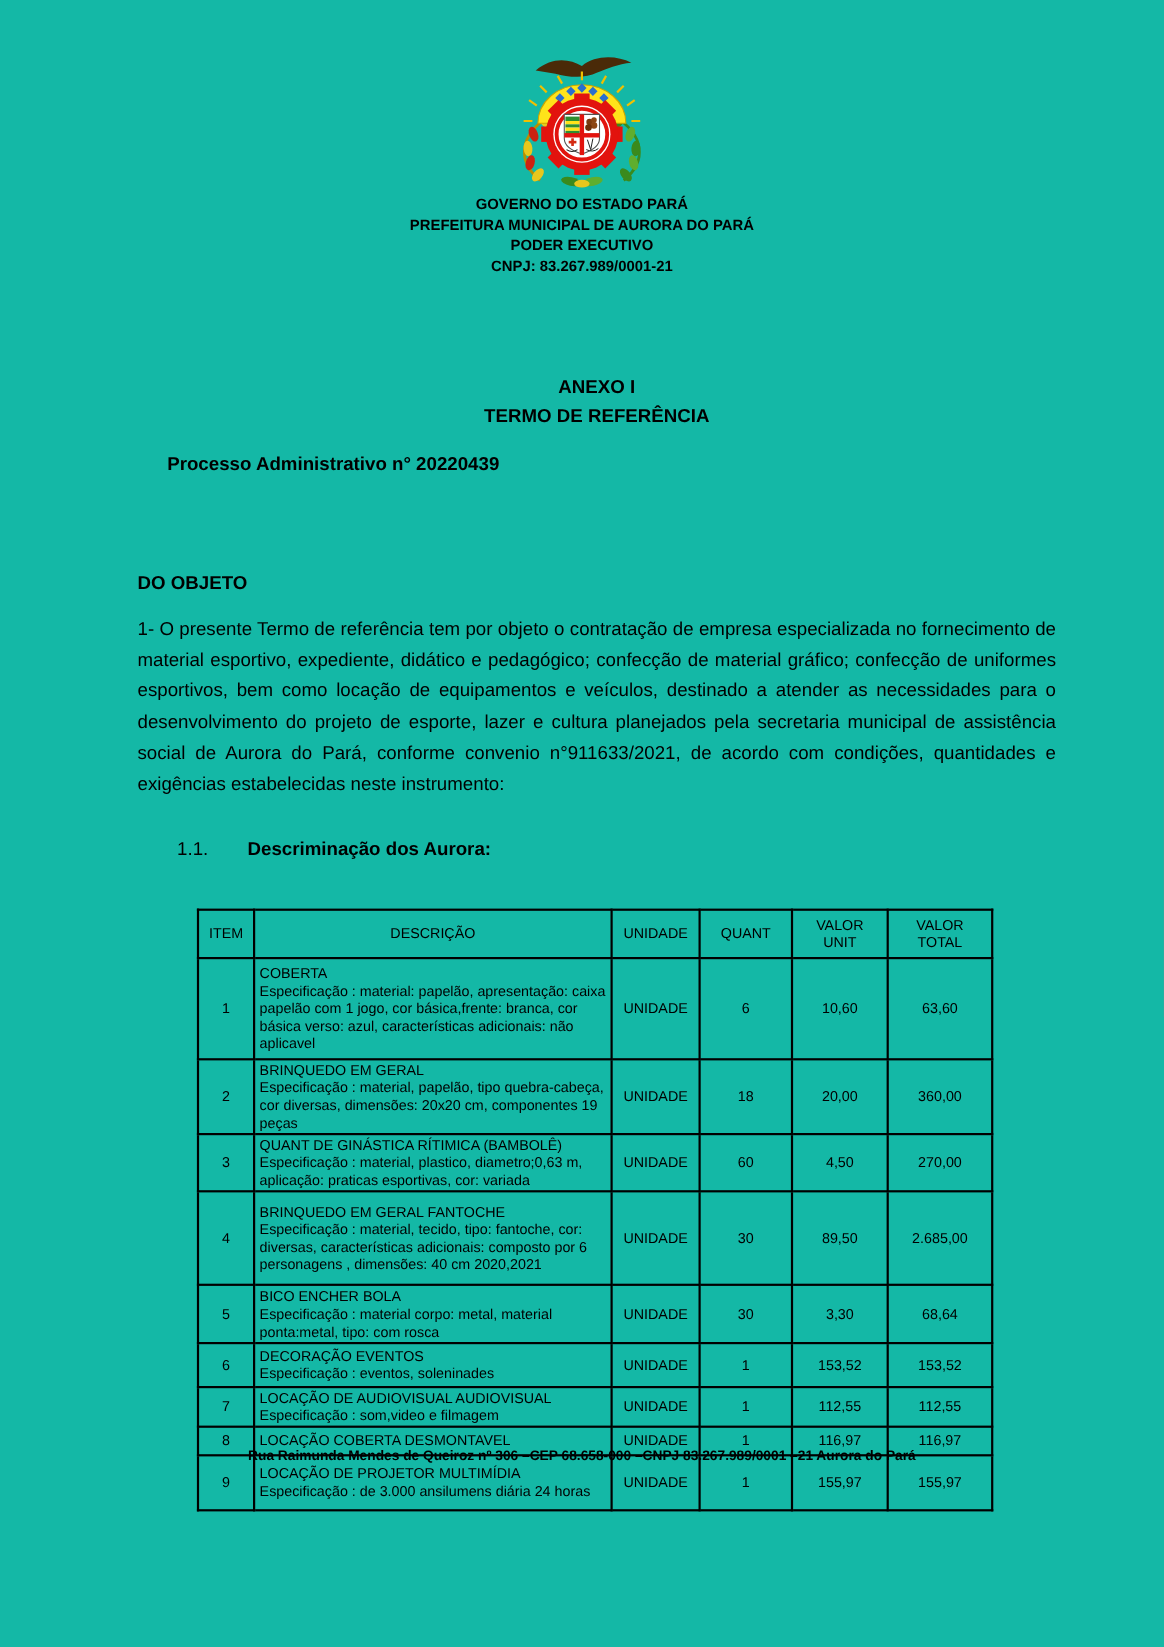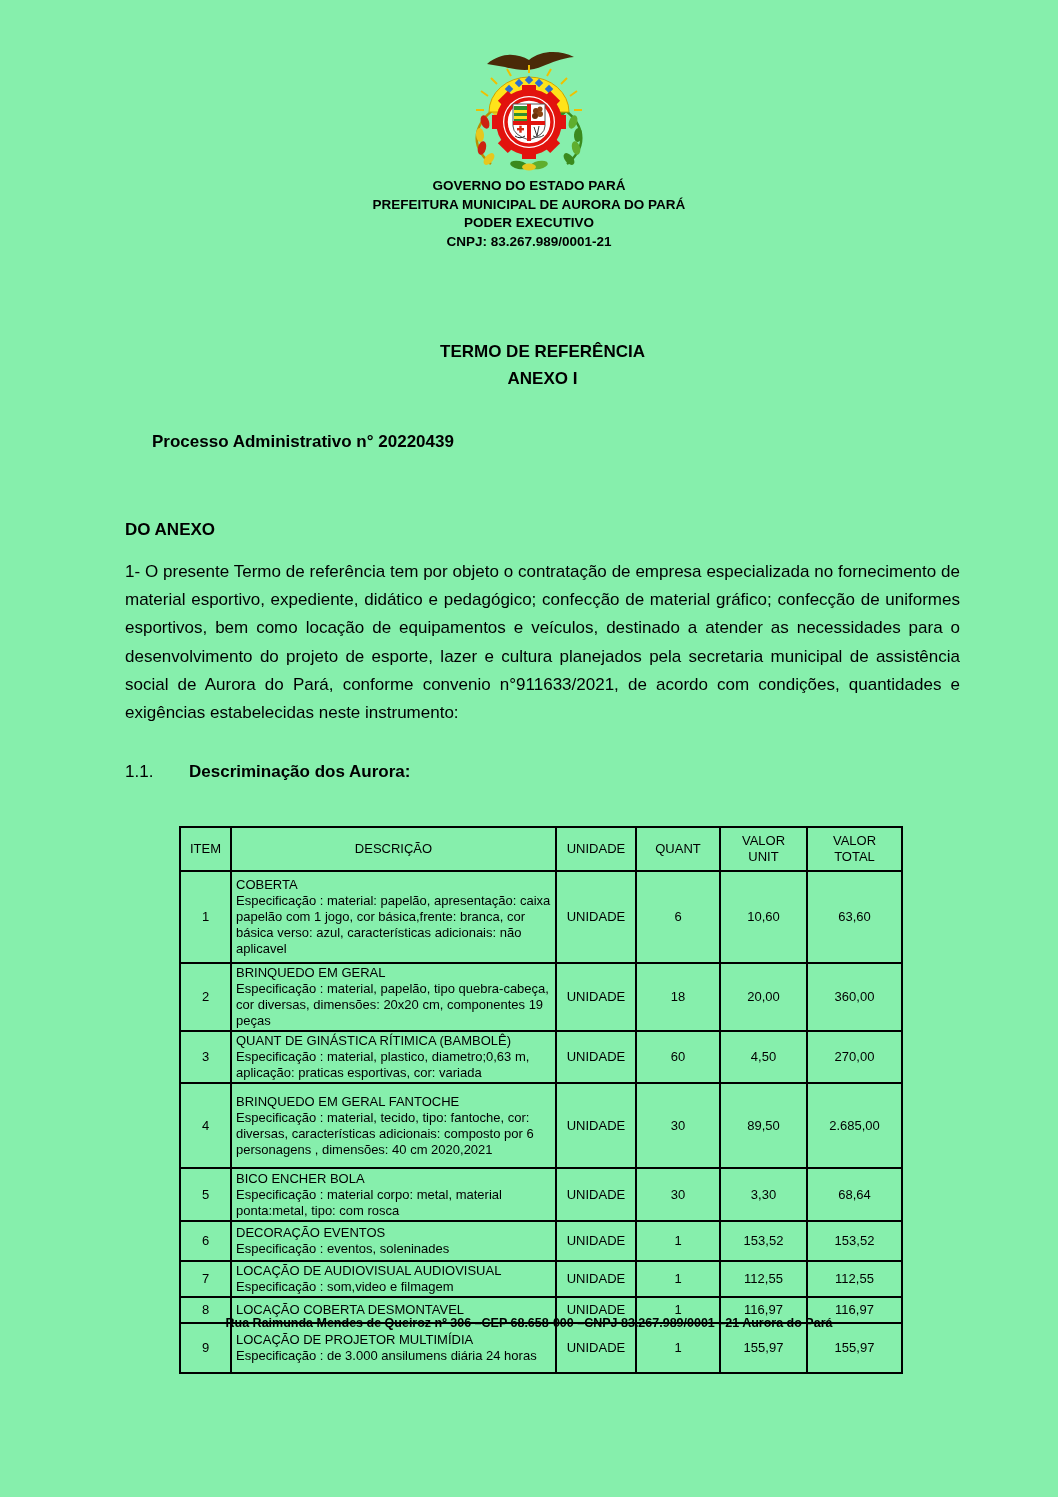--- a/index.html
+++ b/index.html
@@ -1,46 +1,46 @@
 <!DOCTYPE html>
 <html><head>
 <meta charset="utf-8">
 <style>
   * { margin:0; padding:0; box-sizing:border-box; }
   body { background:#888; }
   .page {
     position:relative;
     width:1058px; height:1497px;
     margin:0 auto;
-    background:#86efac;
+    background:#14b8a6;
     font-family:"Liberation Sans", sans-serif;
     color:#000;
     overflow:hidden;
   }
   .doc-header { position:absolute; top:48px; left:0; width:100%; text-align:center; }
   .emblem { width:140px; height:124px; margin:0 auto; display:block; }
   .header-lines { margin-top:5px; font-size:13.5px; font-weight:bold; line-height:18.5px; }
   .title-block {
     position:absolute; top:338px; left:125px; width:835px;
     text-align:center; font-size:17px; font-weight:bold; line-height:27px;
   }
   .process-block {
-    position:absolute; top:428px; left:152px;
+    position:absolute; top:408px; left:152px;
     font-size:17px; font-weight:bold; line-height:28px;
   }
   .section-heading {
     position:absolute; top:520px; left:125px;
     font-size:17px; font-weight:bold;
   }
   .paragraph {
     position:absolute; top:558px; left:125px; width:835px;
     font-size:17px; line-height:28.2px; text-align:justify;
   }
   .subsection { position:absolute; top:762px; left:125px; font-size:17px; }
-  .subsection .num { display:inline-block; width:64px; }
+  .subsection .num { display:inline-block; width:64px;margin-left:36px; }
   .subsection .lbl { font-weight:bold; }
   table.items {
     position:absolute; top:826px; left:179px;
     width:722px; border-collapse:collapse; table-layout:fixed;
     font-size:13px; line-height:16px;
   }
   table.items th, table.items td {
     border:2px solid #000; padding:1px 4px; overflow:hidden;
   }
   table.items th {
@@ -143,29 +143,29 @@
     </svg>
     <div class="header-lines">
       <div>GOVERNO DO ESTADO PARÁ</div>
       <div>PREFEITURA MUNICIPAL DE AURORA DO PARÁ</div>
       <div>PODER EXECUTIVO</div>
       <div>CNPJ: 83.267.989/0001-21</div>
     </div>
   </div>
 
   <div class="title-block">
+    <div>ANEXO I</div>
     <div>TERMO DE REFERÊNCIA</div>
-    <div>ANEXO I</div>
   </div>
 
   <div class="process-block">
     <div>Processo Administrativo n° 20220439</div>
   </div>
 
-  <div class="section-heading">DO ANEXO</div>
+  <div class="section-heading">DO OBJETO</div>
   <div class="paragraph">1- O presente Termo de referência tem por objeto o contratação de empresa especializada no fornecimento de material esportivo, expediente, didático e pedagógico; confecção de material gráfico; confecção de uniformes esportivos, bem como locação de equipamentos e veículos, destinado a atender as necessidades para o desenvolvimento do projeto de esporte, lazer e cultura planejados pela secretaria municipal de assistência social de Aurora do Pará, conforme convenio n°911633/2021, de acordo com condições, quantidades e exigências estabelecidas neste instrumento:</div>
 
   <div class="subsection">
     <span class="num">1.1.</span><span class="lbl">Descriminação dos Aurora:</span>
   </div>
 
   <table class="items">
     <colgroup>
       <col style="width:51px">
         <col style="width:325px">

